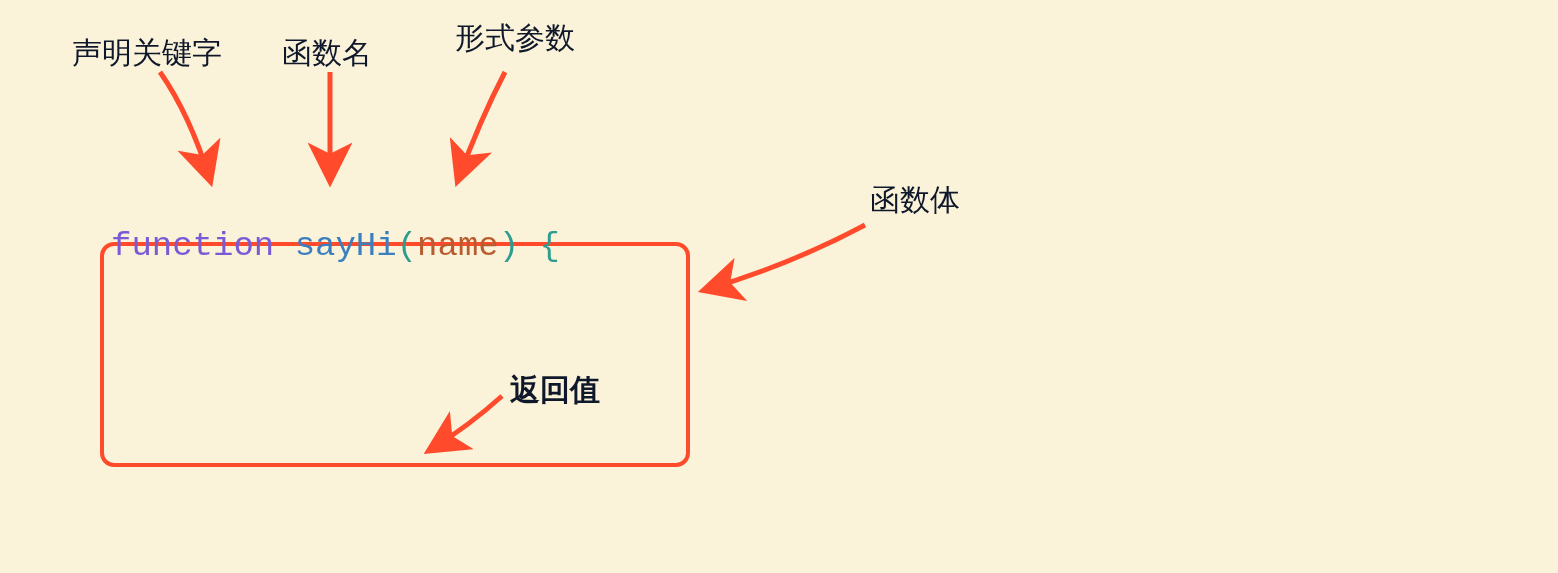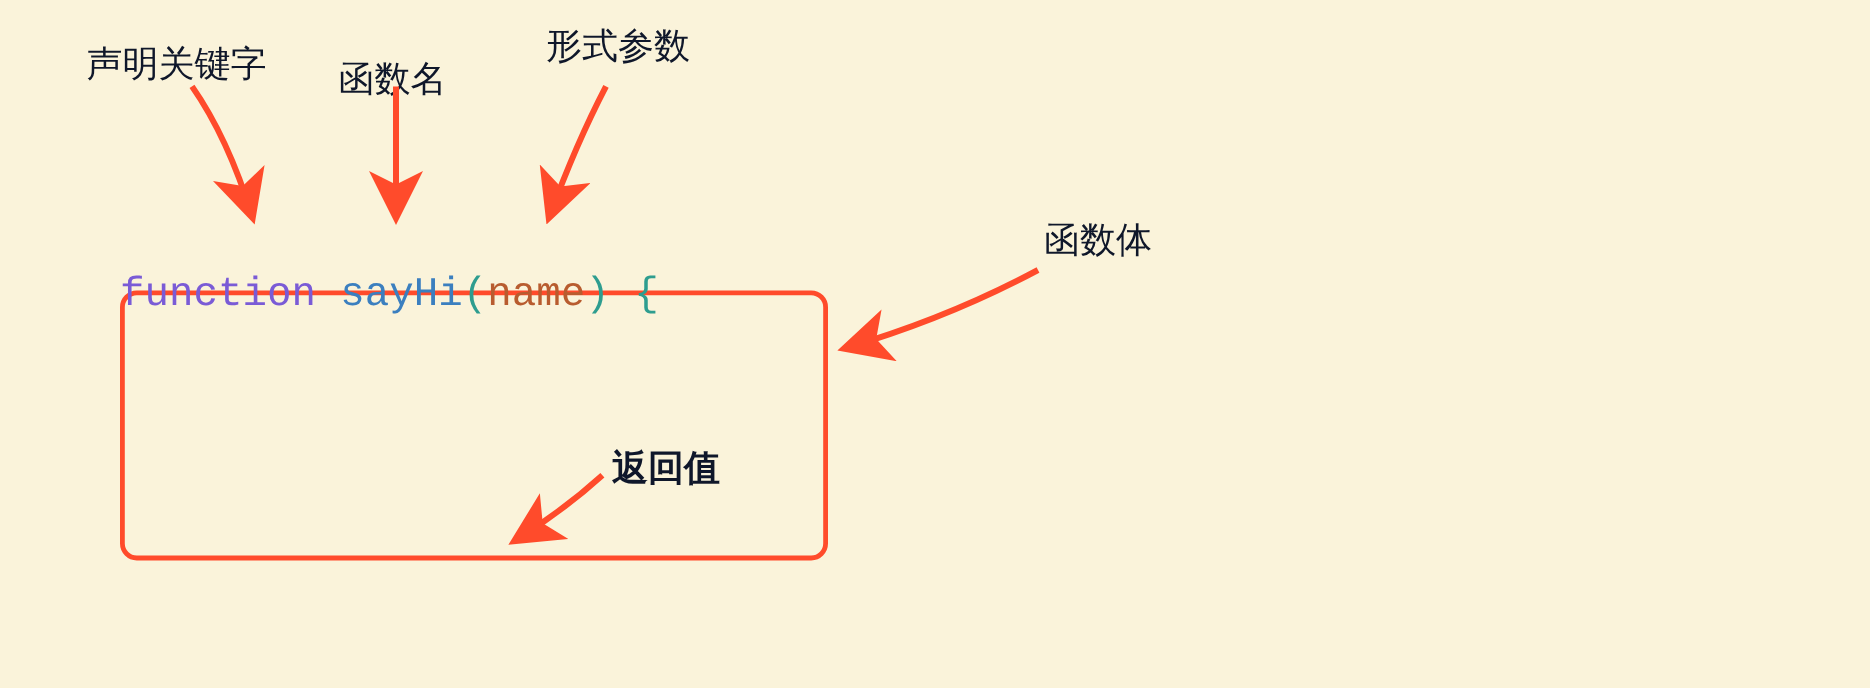--- a/index.html
+++ b/index.html
@@ -14,21 +14,21 @@
   .code{
     position:absolute;
     left:100px;
     top:195px;
     font-size:34px;
     line-height:1.0;
     white-space:pre;
     color:#4b5a5c;
   }
   .code .line{display:block;height:66px;}
-  .code .line.first{height:48px;}
+  .code .line.first{height:48px;margin-left:11px;}
   .tok-kw{color:#7a5bd6;}         
   .tok-fn{color:#3b7fbf;}         
   .tok-param{color:#b85c2f;}      
   .tok-br{color:#2e9d8f;}         
   .tok-var{color:#4b5a5c;}        
   .tok-op{color:#2e9d8f;}         
   .tok-str{color:#32a852;}        
   .tok-semi{color:#4b5a5c;}      
   .body-box{
     position:absolute;
@@ -53,21 +53,21 @@
     position:absolute;
     left:0;top:0;
     width:1558px;height:573px;
     pointer-events:none;
   }
 </style>
 </head>
 <body>
 
 <div class="label" style="left:72px;top:33px;">声明关键字</div>
-<div class="label" style="left:282px;top:46px;">函数名</div>
+<div class="label" style="left:282px;top:33px;">函数名</div>
 <div class="label" style="left:455px;top:18px;">形式参数</div>
 <div class="label" style="left:870px;top:180px;">函数体</div>
 <div class="label" style="left:510px;top:370px;font-weight:bold;">返回值</div>
 
 <div class="body-box"></div>
 
 <div class="code">
 <span class="line first"><span class="tok-kw">function</span> <span class="tok-fn">sayHi</span><span class="tok-br">(</span><span class="tok-param">name</span><span class="tok-br">)</span> <span class="tok-br">{</span></span>
 <span class="line">  </span>
 <span class="line">  </span>

